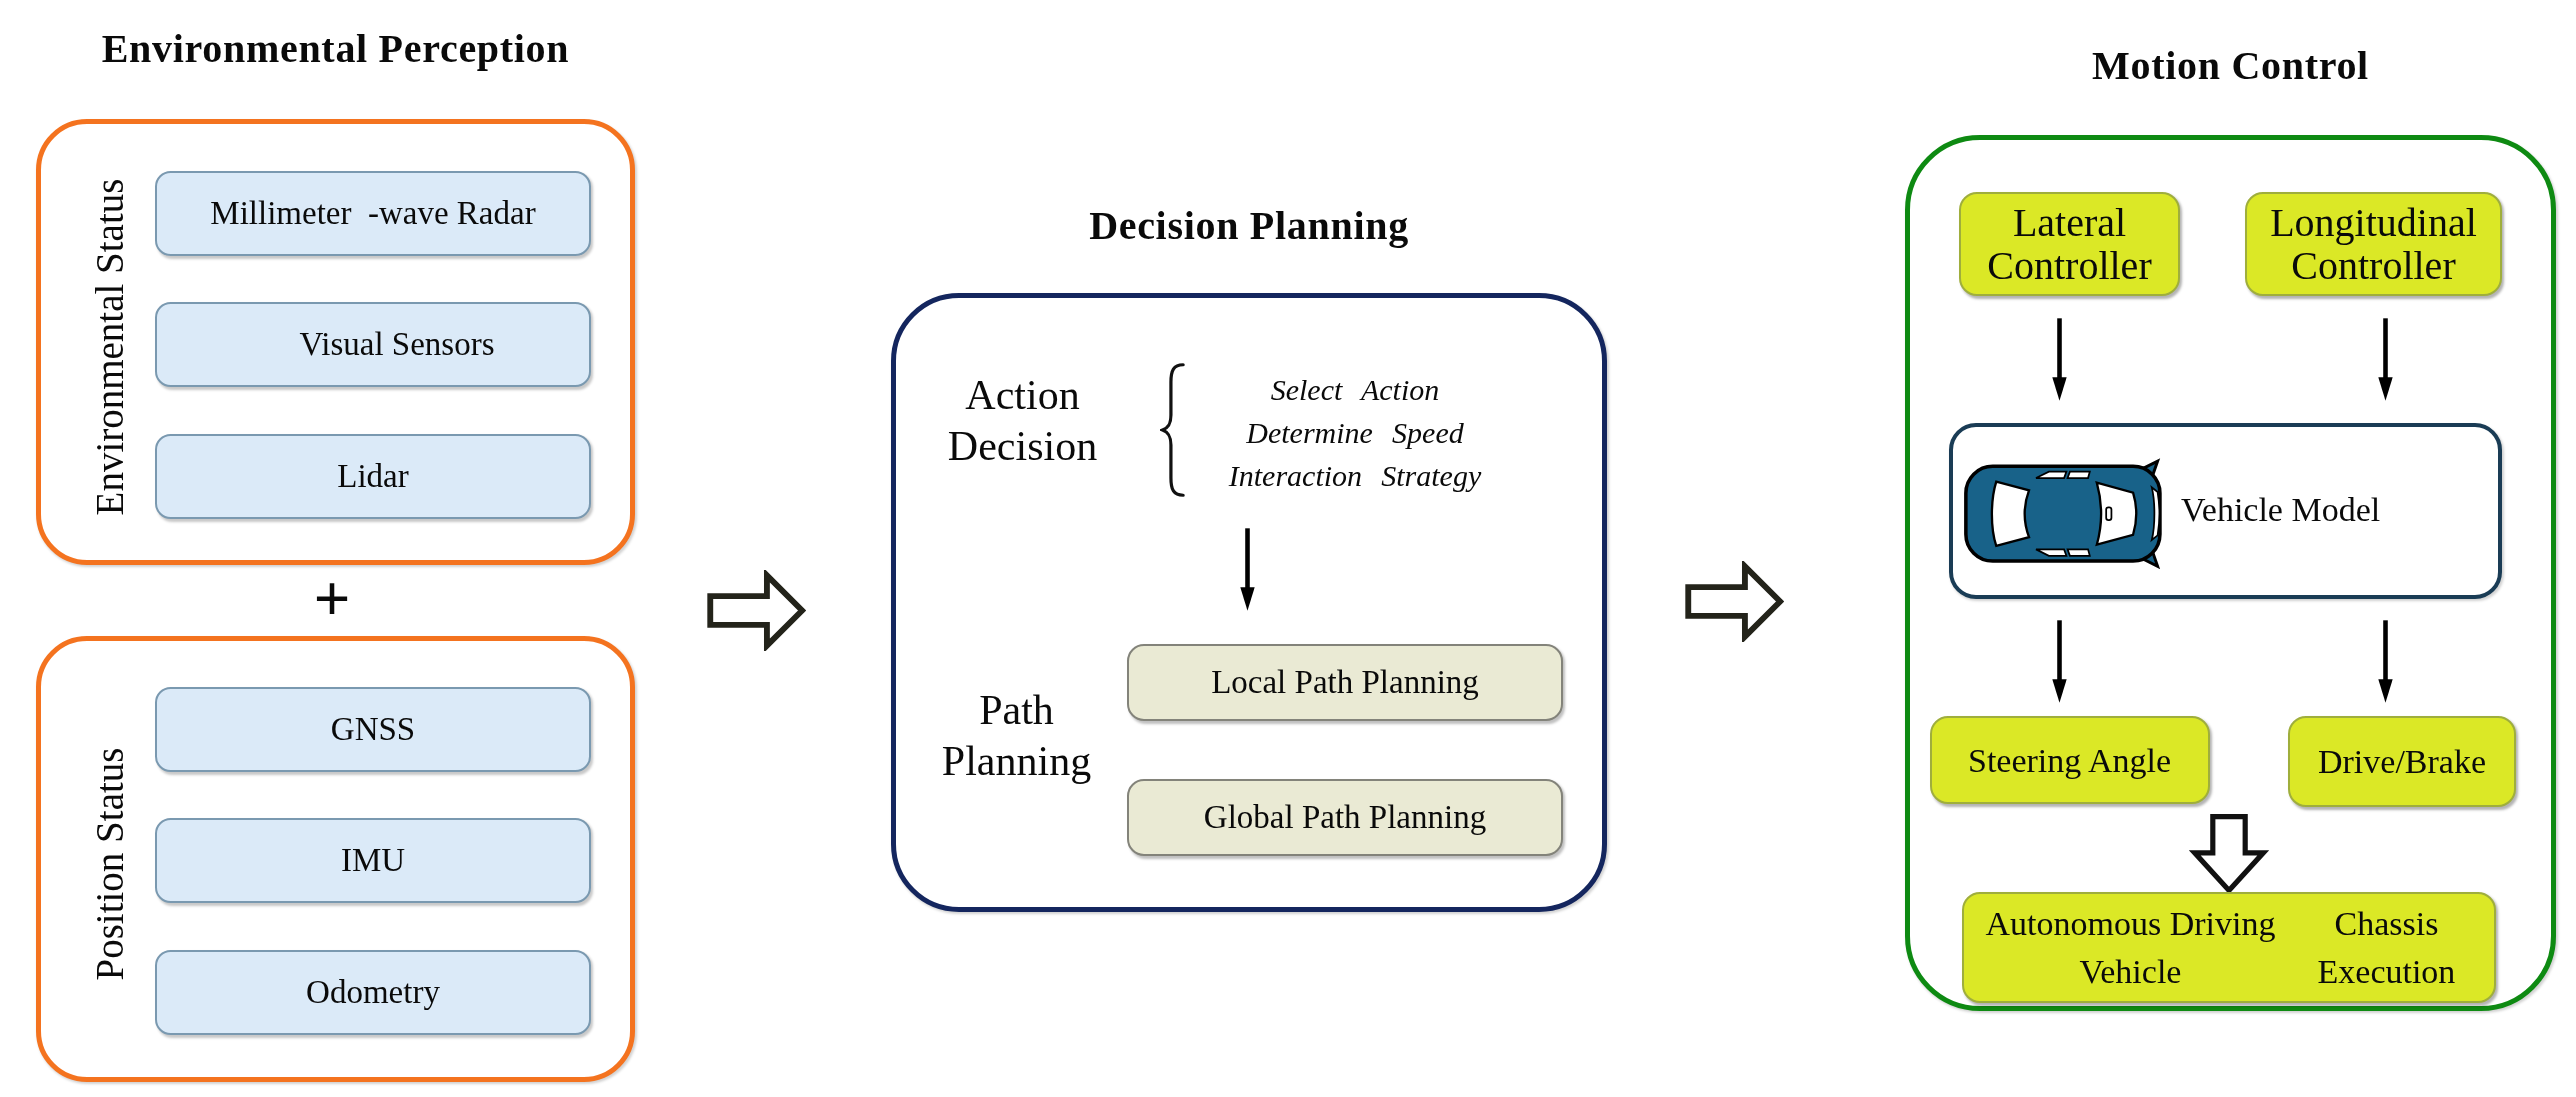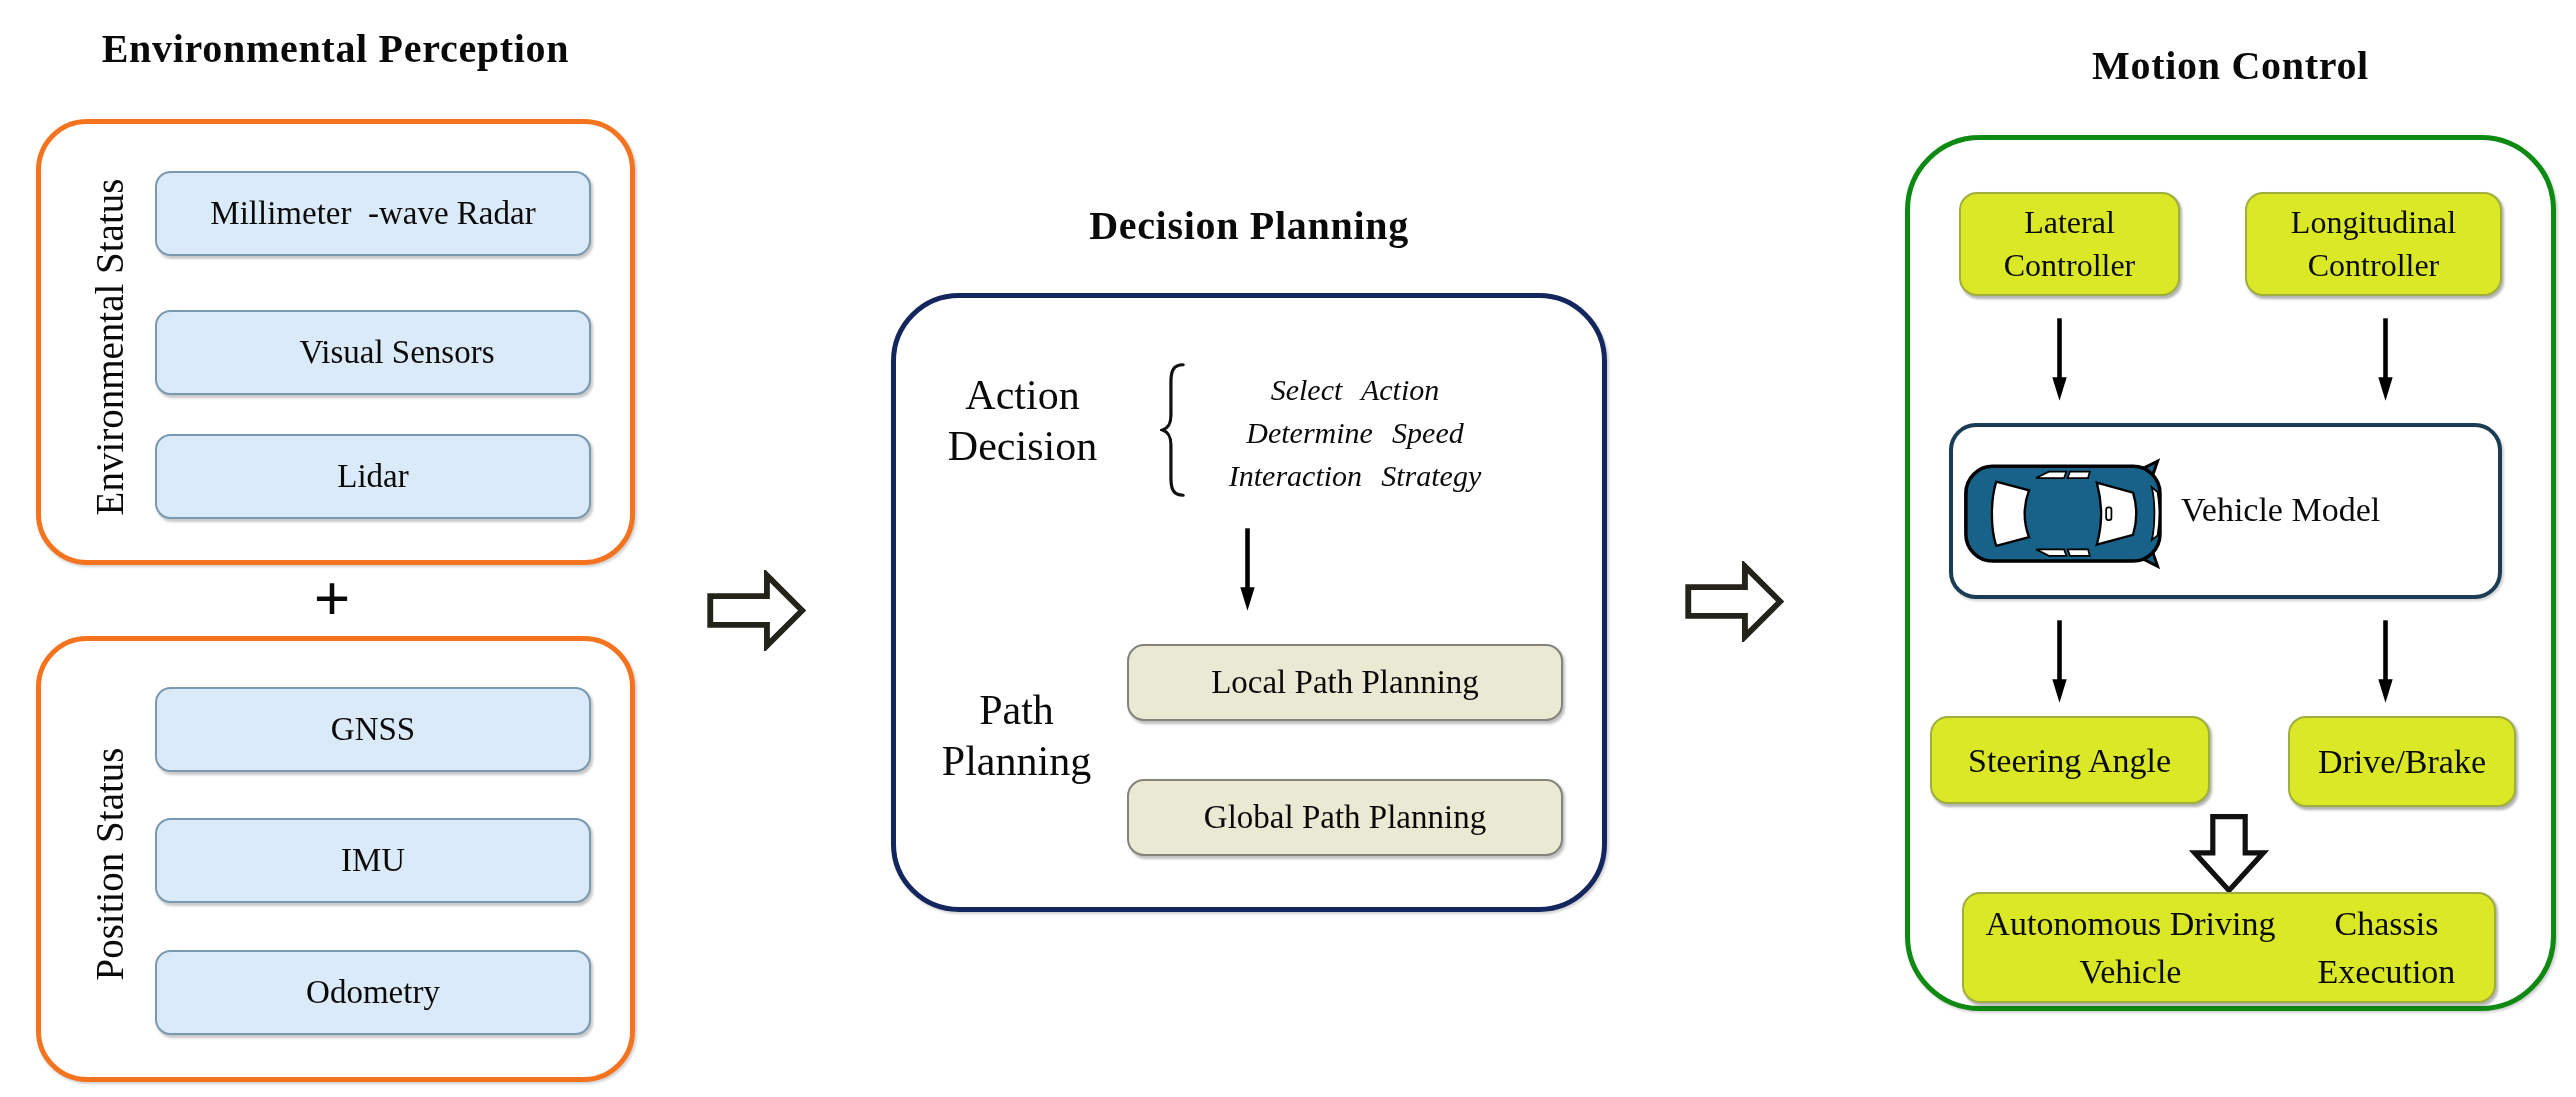--- a/index.html
+++ b/index.html
@@ -36,40 +36,40 @@
   .action-label,.path-label{position:absolute;text-align:center;font-size:42px;line-height:51px;}
   .brace{position:absolute;}
   .action-items{position:absolute;text-align:center;font-style:italic;font-size:30px;line-height:43px;word-spacing:11.7px;}
   .small-arrow{position:absolute;}
 
   .path-box{position:absolute;width:436px;height:77px;background:var(--path-fill);
     border:2px solid var(--path-border);border-radius:17px;display:flex;align-items:center;justify-content:center;
     font-size:33px;box-shadow:2px 2.6px 2.6px rgba(0,0,0,.25);text-align:center;}
 
   .yellow-box{position:absolute;background:var(--yellow-fill);border:2px solid var(--yellow-border);border-radius:18px;
-    display:flex;align-items:center;justify-content:center;text-align:center;font-size:32px;line-height:43px;
+    display:flex;align-items:center;justify-content:center;text-align:center;font-size:40px;line-height:43px;
     box-shadow:2px 2.6px 2.6px rgba(0,0,0,.3);padding:3.9px 9px;}
   .yellow-box.single{font-size:34px;}
 
   .vehicle-box{position:absolute;left:39px;top:283px;width:553px;height:176px;background:#fff;
     border:4.6px solid var(--vehicle-border);border-radius:27px;display:flex;flex-direction:row;
     align-items:center;justify-content:flex-start;box-shadow:1.3px 2px 2.6px rgba(0,0,0,.18);}
   .vehicle-label{font-size:34px;margin-top:-1.3px;}
 </style>
 </head>
 <body>
 
 <div class="canvas">
 
   <div class="sec-title" style="left:36px;top:3.9px;width:599px;">Environmental Perception</div>
 
   <div class="round-group env-box" style="left:36px;top:98px;width:599px;height:446px;">
     <div class="v-label" style="left:-153px;top:200px;width:443px;height:46px;">Environmental Status</div>
     <div class="sensor-box" style="top:47px;">Millimeter  -wave Radar</div>
-    <div class="sensor-box" style="top:186px;padding-left:48px;">Visual Sensors</div>
+    <div class="sensor-box" style="top:178px;padding-left:48px;">Visual Sensors</div>
     <div class="sensor-box" style="top:310px;">Lidar</div>
   </div>
 
   <div class="plus">+</div>
 
   <div class="round-group pos-box" style="left:36px;top:615px;width:599px;height:446px;">
     <div class="v-label" style="left:-153px;top:200px;width:443px;height:46px;">Position Status</div>
     <div class="sensor-box" style="top:46px;">GNSS</div>
     <div class="sensor-box" style="top:177px;">IMU</div>
     <div class="sensor-box" style="top:309px;">Odometry</div>

